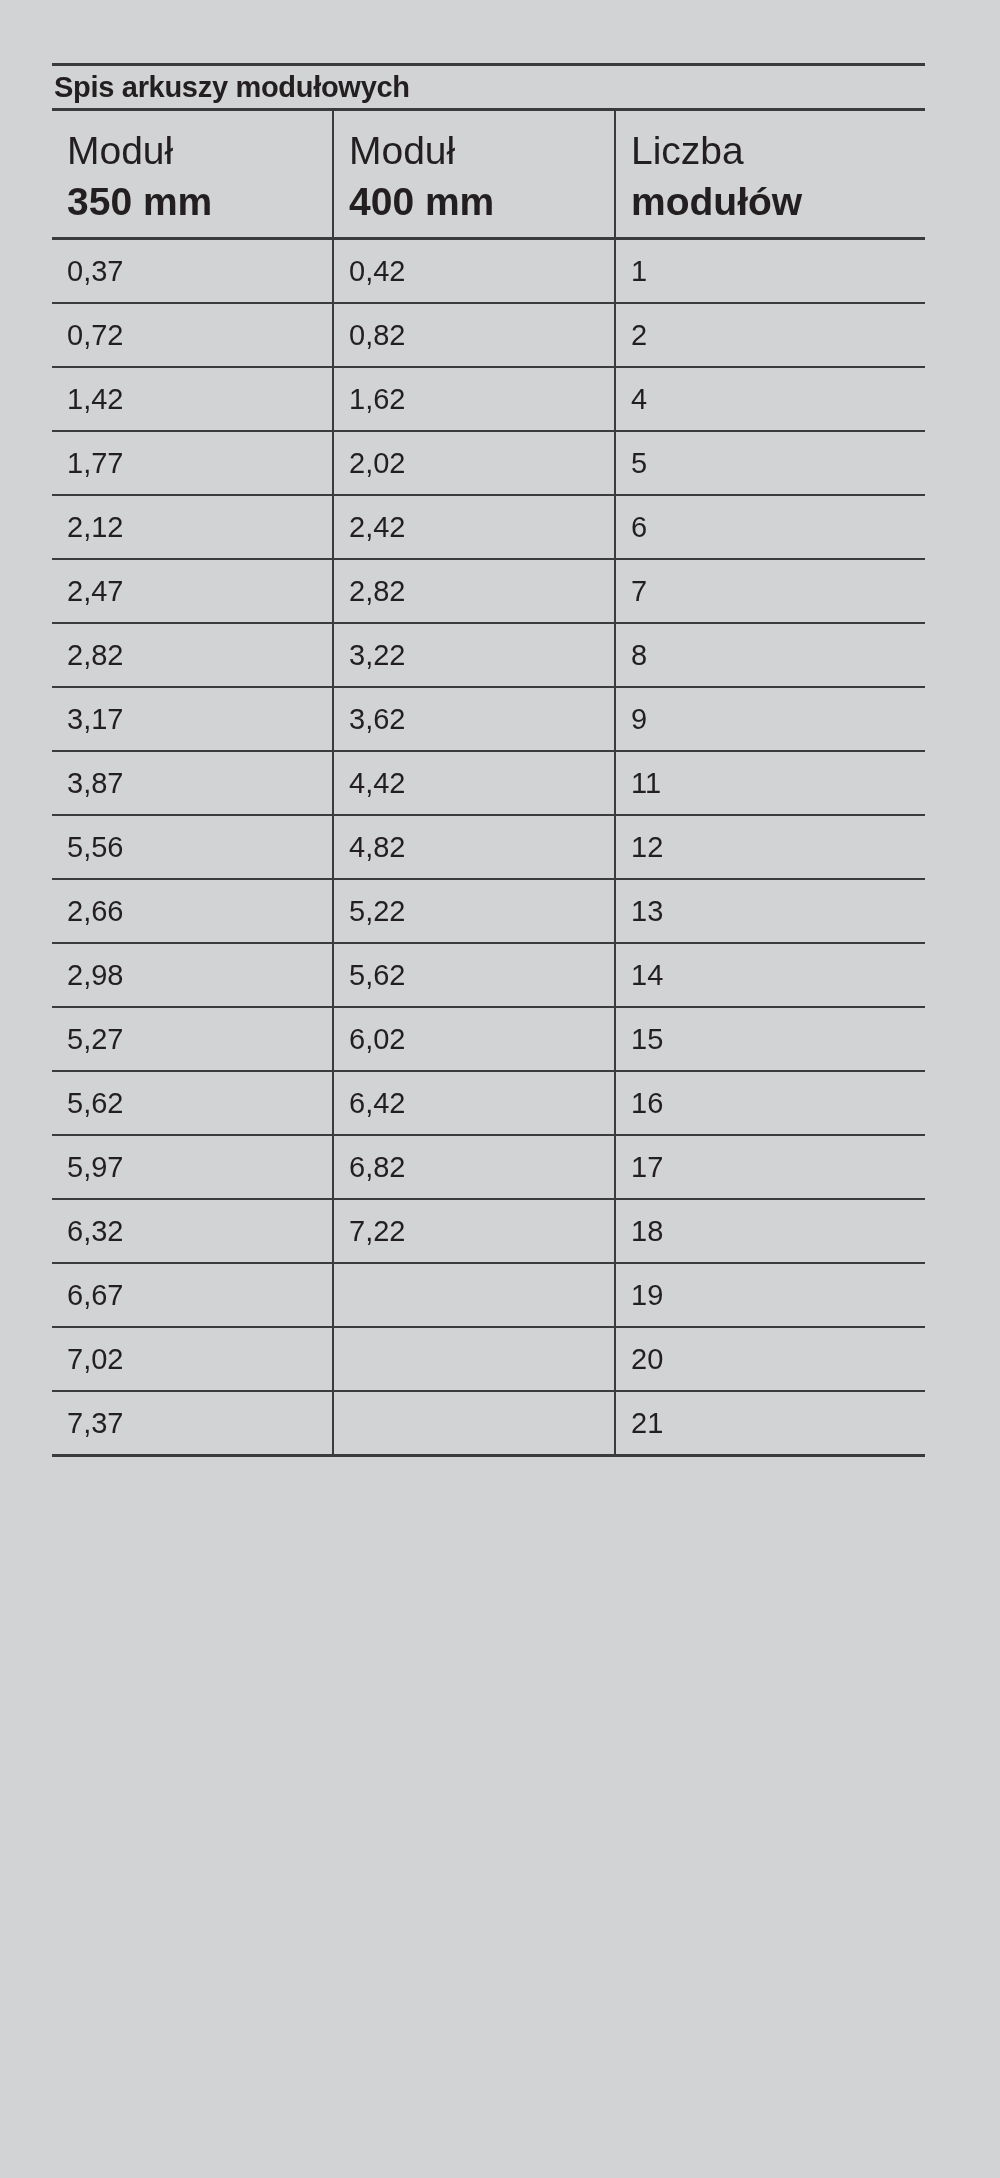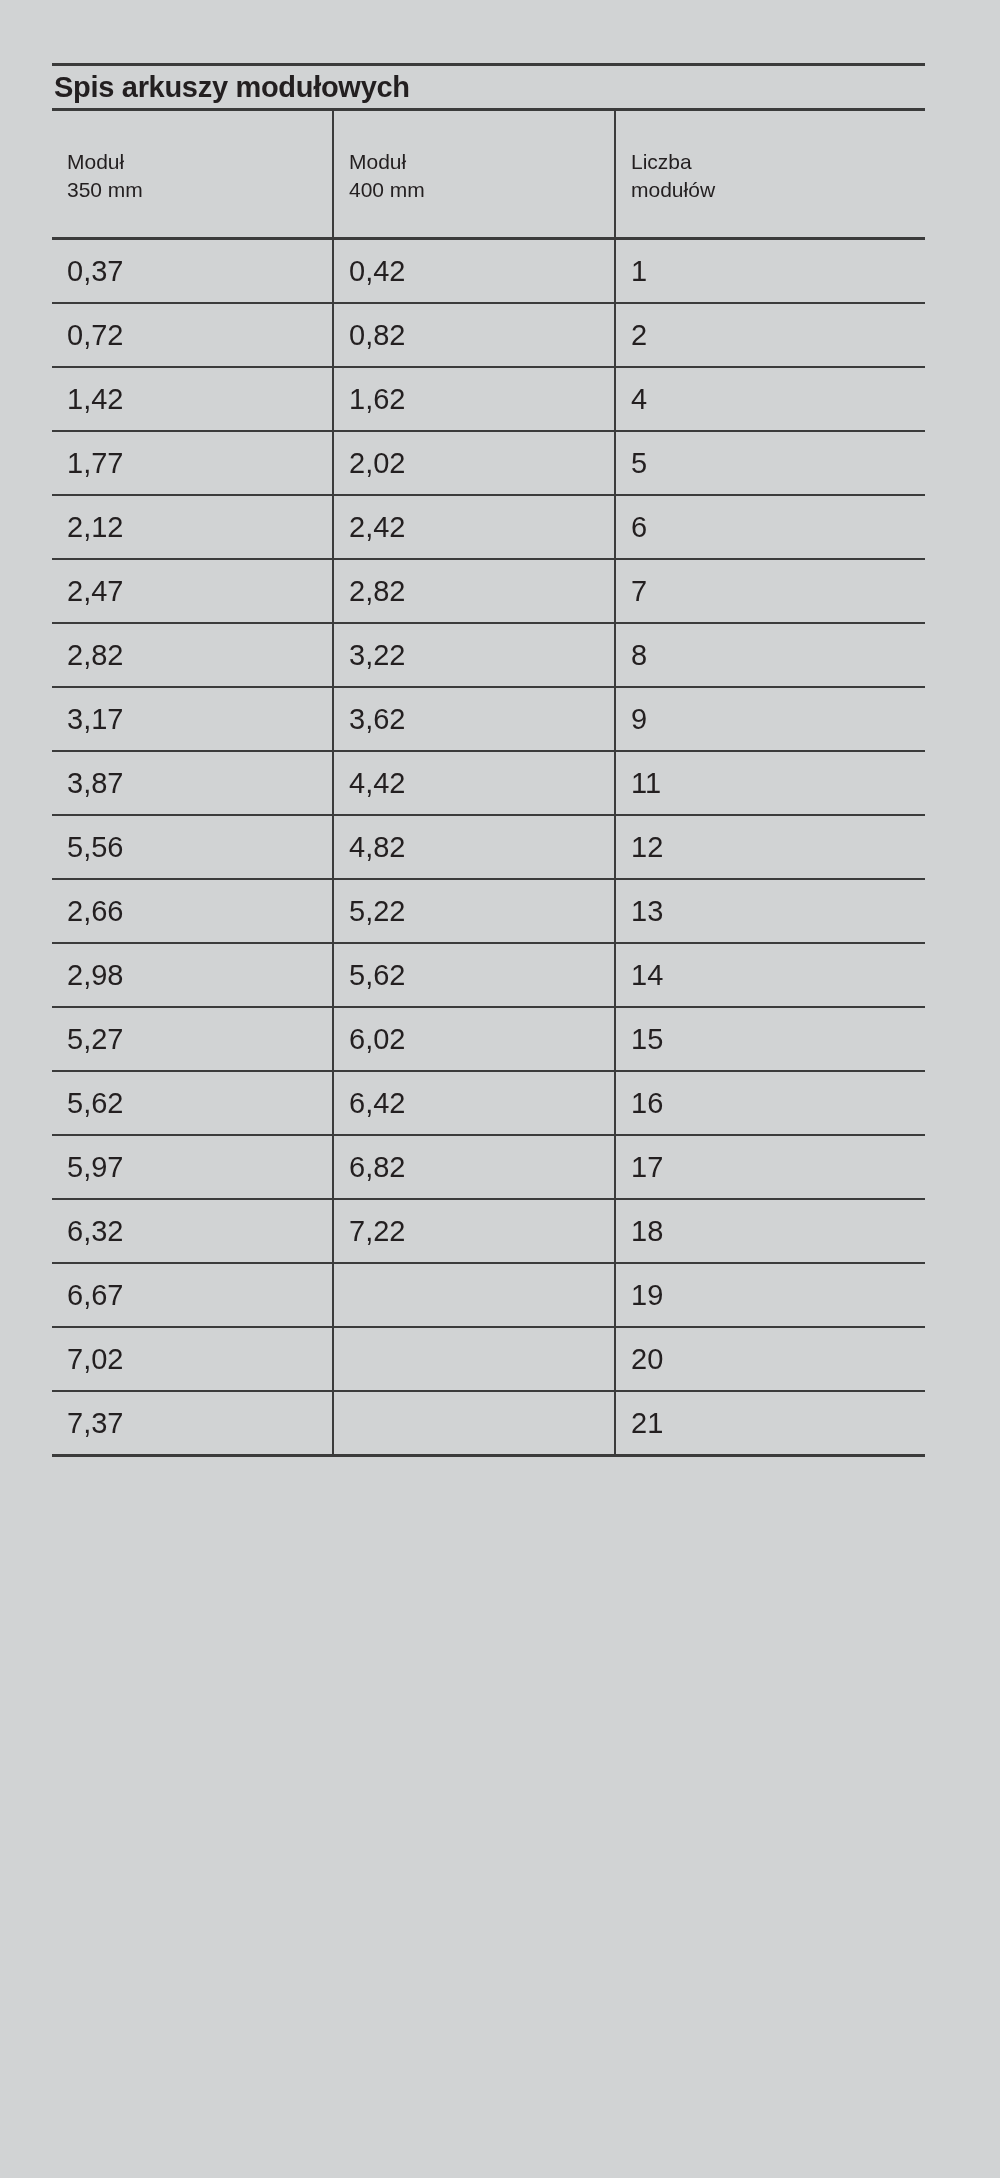--- a/index.html
+++ b/index.html
@@ -79,36 +79,36 @@
     font-weight: normal;
     color: #231f20;
   }
   table.modtable th:first-child,
   table.modtable td:first-child {
     border-left: none;
   }
   table.modtable tr.head-row th {
     border-bottom: 3px solid #3b3b3b;
     height: 122px;
-    font-size: 21px;
+    font-size: 39px;
     line-height: 1.32;
     vertical-align: middle;
     padding-top: 4px;
   }
   table.modtable tr.data-row td {
     height: 62px;
     font-size: 29px;
     line-height: 1;
   }
   table.modtable tr.data-row:last-child td {
     border-bottom: none;
   }
 
   .hdr-l1 { display: block; }
-  .hdr-l2 { display: block; }
+  .hdr-l2 { display: block; font-weight: bold; }
   .cell-empty { visibility: hidden; }
 </style>
 </head>
 <body>
 
 <div class="sheet">
   <div class="table-wrap">
 
     <div class="rule-top"></div>
 

